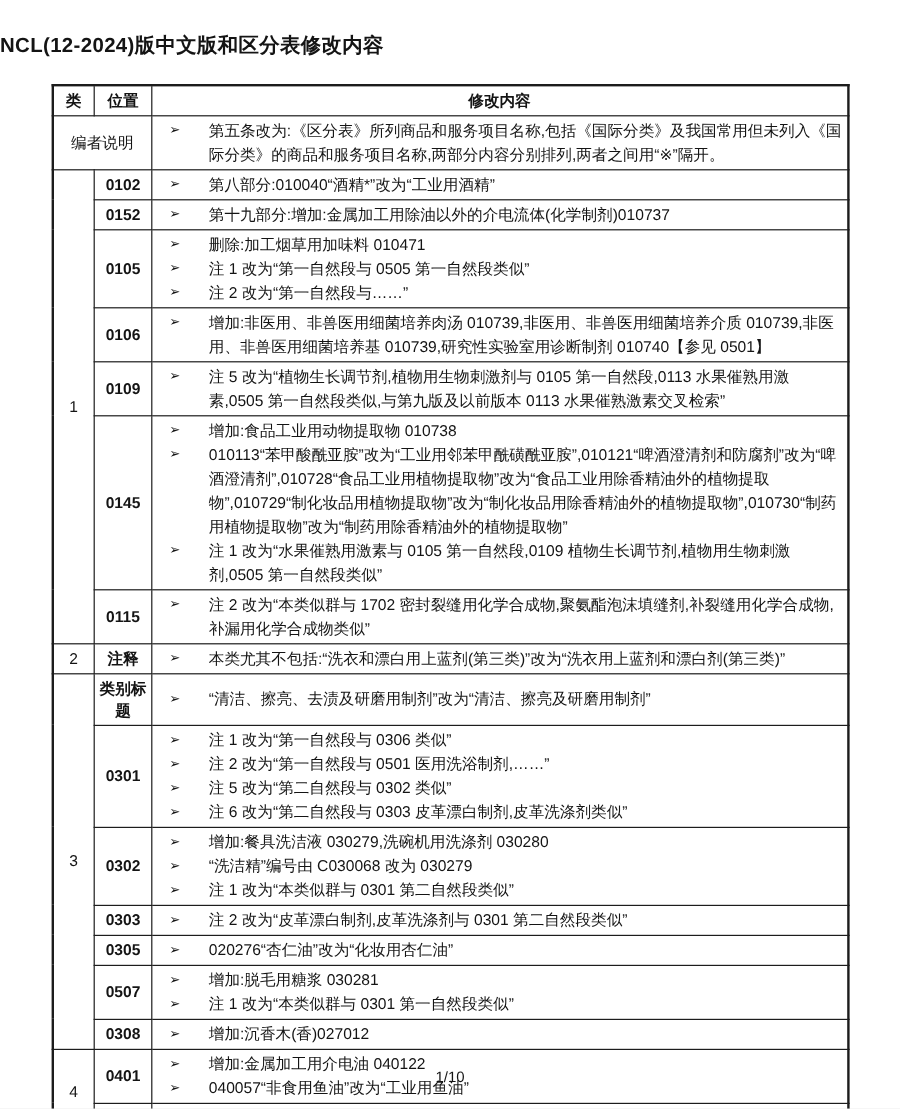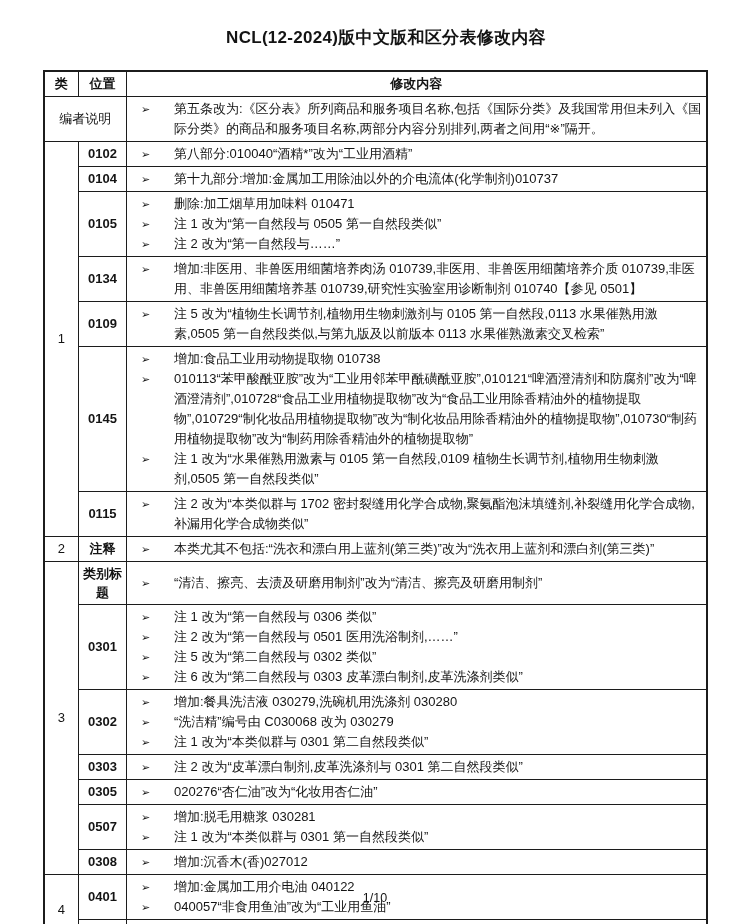--- a/index.html
+++ b/index.html
@@ -9,25 +9,23 @@
     width: 750px;
     height: 924px;
     margin: 0 auto;
     background: #ffffff;
     font-family: "Liberation Sans", "DejaVu Sans", sans-serif;
     color: #141414;
     overflow: hidden;
   }
   .doc-title {
     padding-top: 26px;
-    text-align: center;
     font-size: 17px;
     font-weight: bold;
     letter-spacing: 0.3px;
-    padding-left: 22px;
   }
   table.mod-table {
     border-collapse: collapse;
     table-layout: fixed;
     width: 663px;
     margin: 21px auto 0 auto;
     border: 2px solid #1c1c1c;
   }
   table.mod-table td {
     border: 1px solid #1c1c1c;
@@ -116,35 +114,35 @@
     </tr>
 
     <tr>
       <td class="cls-cell" rowspan="7">1</td>
       <td class="pos-cell">0102</td>
       <td class="content-cell">
         <div class="item"><span class="bullet">➢</span><span>第八部分:010040“酒精*”改为“工业用酒精”</span></div>
       </td>
     </tr>
     <tr>
-      <td class="pos-cell">0104</td>
+      <td class="pos-cell">0152</td>
       <td class="content-cell">
         <div class="item"><span class="bullet">➢</span><span>第十九部分:增加:金属加工用除油以外的介电流体(化学制剂)010737</span></div>
       </td>
     </tr>
     <tr>
       <td class="pos-cell">0105</td>
       <td class="content-cell">
         <div class="item"><span class="bullet">➢</span><span>删除:加工烟草用加味料 010471</span></div>
         <div class="item"><span class="bullet">➢</span><span>注 1 改为“第一自然段与 0505 第一自然段类似”</span></div>
         <div class="item"><span class="bullet">➢</span><span>注 2 改为“第一自然段与……”</span></div>
       </td>
     </tr>
     <tr>
-      <td class="pos-cell">0134</td>
+      <td class="pos-cell">0106</td>
       <td class="content-cell">
         <div class="item"><span class="bullet">➢</span><span>增加:非医用、非兽医用细菌培养肉汤 010739,非医用、非兽医用细菌培养介质 010739,非医用、非兽医用细菌培养基 010739,研究性实验室用诊断制剂 010740【参见 0501】</span></div>
       </td>
     </tr>
     <tr>
       <td class="pos-cell">0109</td>
       <td class="content-cell">
         <div class="item"><span class="bullet">➢</span><span>注 5 改为“植物生长调节剂,植物用生物刺激剂与 0105 第一自然段,0113 水果催熟用激素,0505 第一自然段类似,与第九版及以前版本 0113 水果催熟激素交叉检索”</span></div>
       </td>
     </tr>

